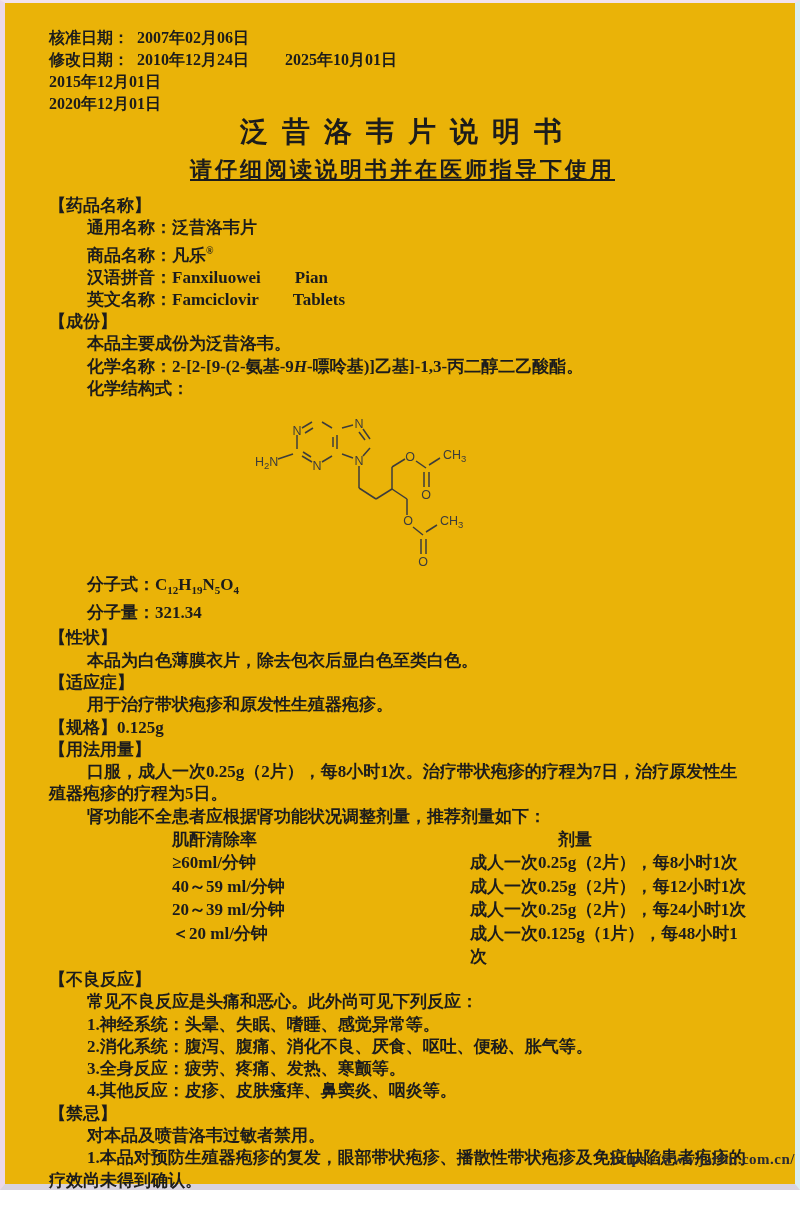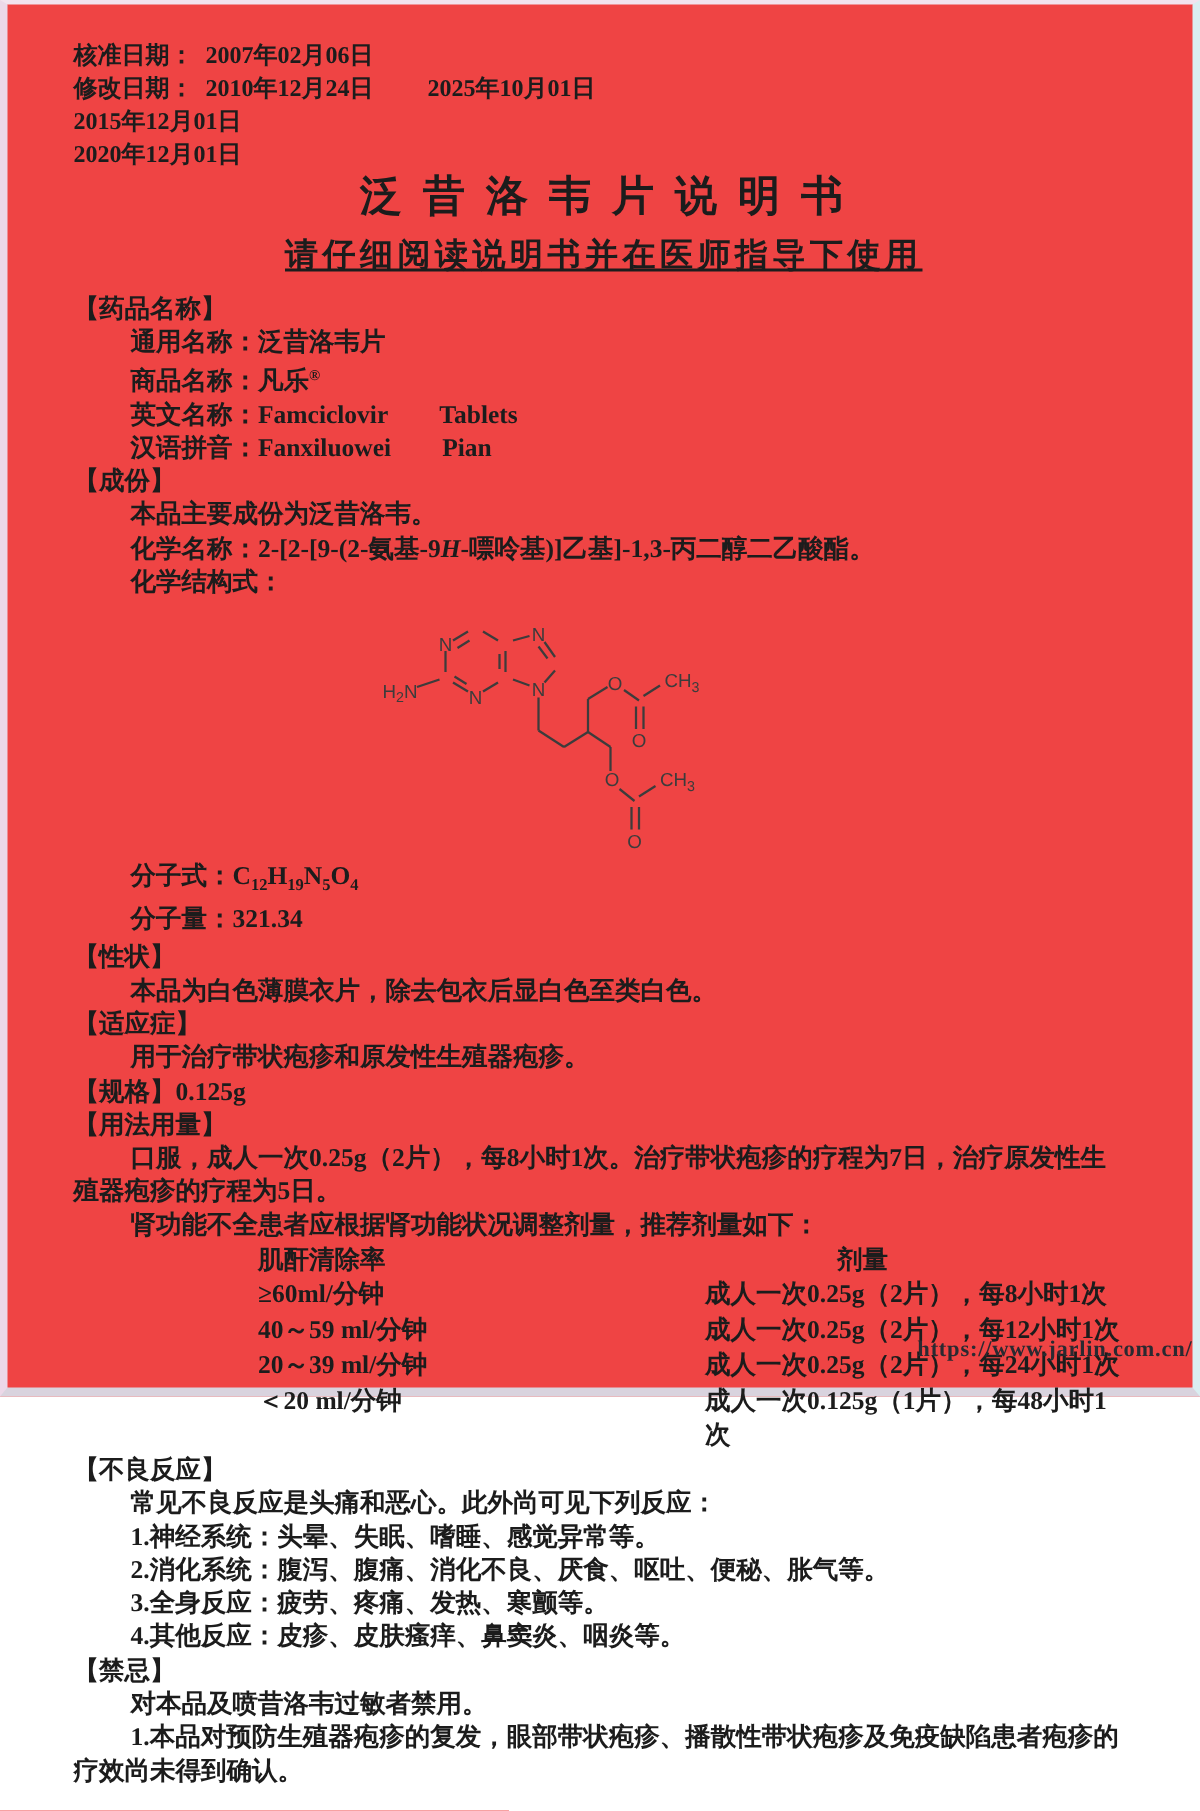--- a/index.html
+++ b/index.html
@@ -5,23 +5,23 @@
   html,body{margin:0;padding:0;}
   body{
     width:800px;height:1207px;
     background:#ffffff;
     font-family:"Liberation Serif","DejaVu Serif",serif;
     color:#1c1c1c;
     overflow:hidden;
   }
   .page{
     box-sizing:border-box;
-    width:800px;height:931px;
+    width:800px;height:1190px;
     position:relative;
-    background:#ef4444;
+    background:#eab308;
     border-top:3px solid #f2e3ee;
     border-left:5px solid #ecd8e8;
     border-right:5px solid #daeef1;
     border-bottom:6px solid #d9d3de;
   }
   .content{
     padding:24px 42px 0 44px;
     font-weight:bold;
     font-size:17px;
     line-height:22px;
@@ -112,24 +112,24 @@
 
     <div class="sec">
       <div>【药品名称】</div>
       <div class="ind">
         <span>通用名称：</span><span>泛昔洛韦片</span>
       </div>
       <div class="ind">
         <span>商品名称：</span><span>凡乐</span><sup class="reg">®</sup>
       </div>
       <div class="ind">
+        <span>汉语拼音：</span><span>Fanxiluowei</span><span class="en-gap">Pian</span>
+      </div>
+      <div class="ind">
         <span>英文名称：</span><span>Famciclovir</span><span class="en-gap">Tablets</span>
-      </div>
-      <div class="ind">
-        <span>汉语拼音：</span><span>Fanxiluowei</span><span class="en-gap">Pian</span>
       </div>
     </div>
 
     <div class="sec">
       <div>【成份】</div>
       <div class="ind">本品主要成份为泛昔洛韦。</div>
       <div class="ind">
         <span>化学名称：2-[2-[9-(2-氨基-9</span><i>H</i><span>-嘌呤基)]乙基]-1,3-丙二醇二乙酸酯。</span>
       </div>
       <div class="ind">化学结构式：</div>

